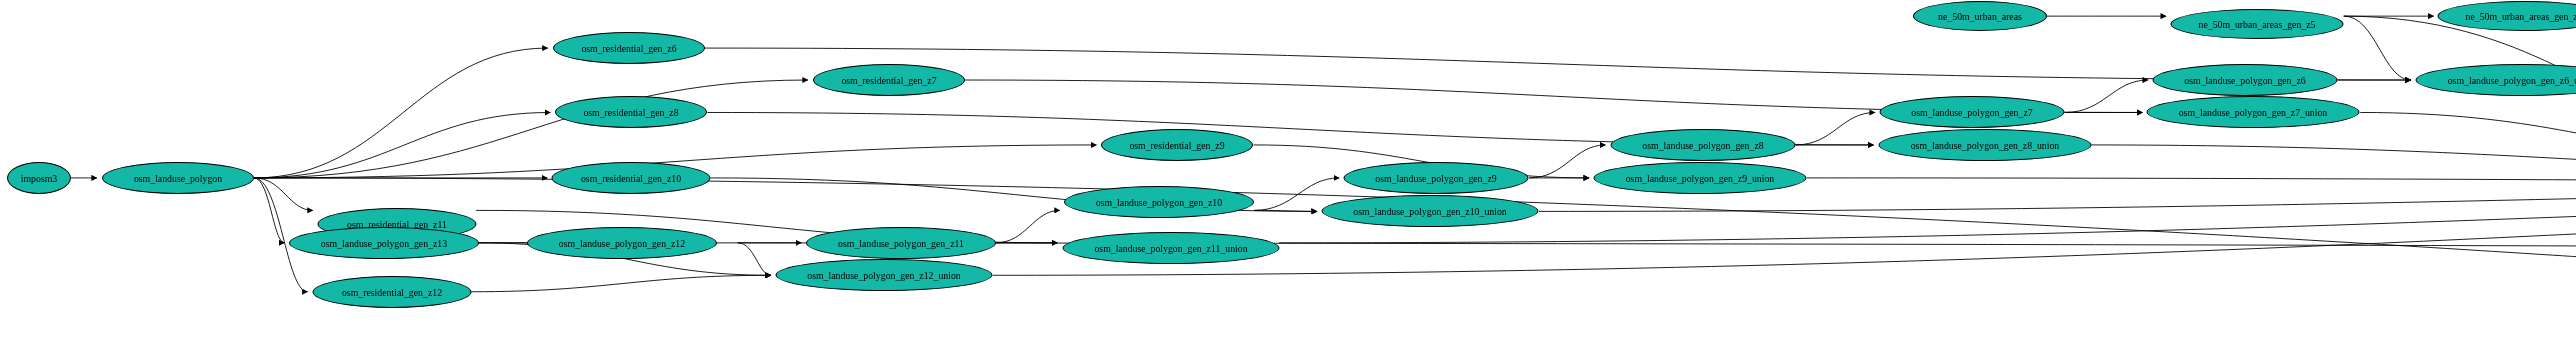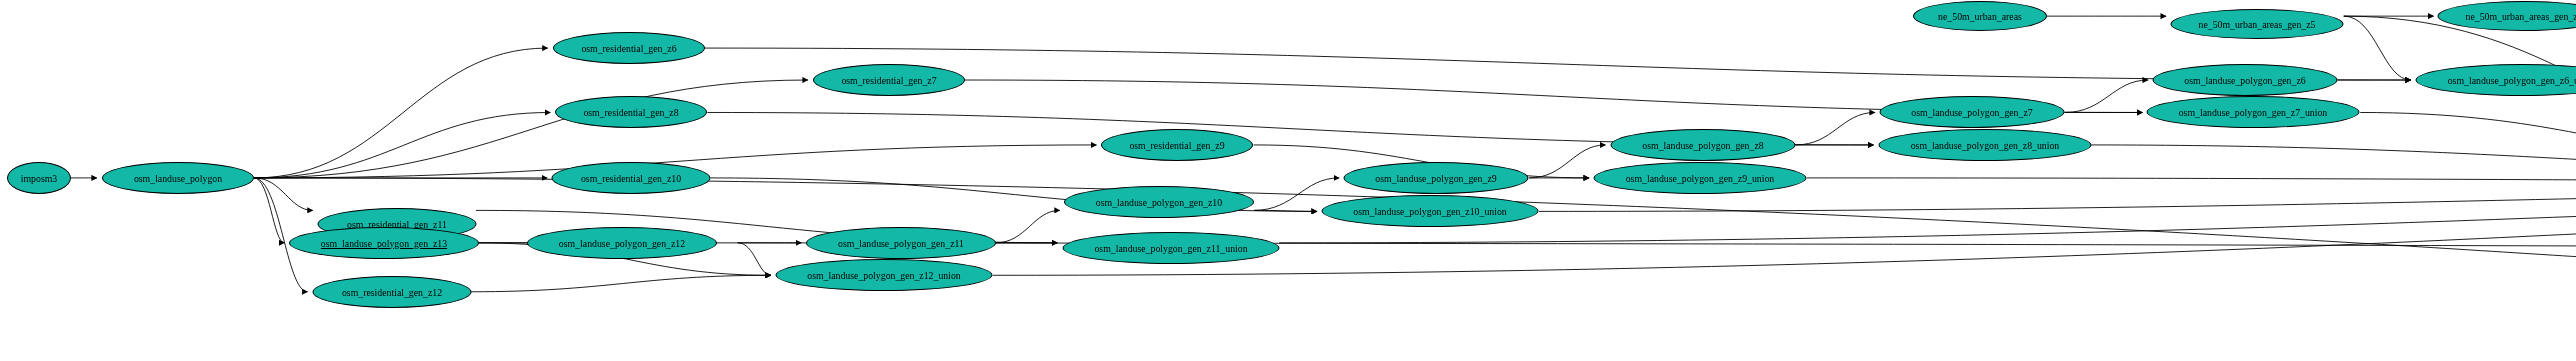--- a/index.html
+++ b/index.html
@@ -98,21 +98,21 @@
   <div id="node-layer">
       <div class="node" style="left: 39px; top: 178px; width: 64px; height: 32px;">imposm3</div>
       <div class="node" style="left: 178px; top: 178px; width: 152px; height: 32px;">osm_landuse_polygon</div>
       <div class="node" style="left: 629px; top: 48px; width: 152px; height: 32px;">osm_residential_gen_z6</div>
       <div class="node" style="left: 889px; top: 80px; width: 152px; height: 32px;">osm_residential_gen_z7</div>
       <div class="node" style="left: 631px; top: 112px; width: 152px; height: 32px;">osm_residential_gen_z8</div>
       <div class="node" style="left: 1177px; top: 145px; width: 152px; height: 32px;">osm_residential_gen_z9</div>
       <div class="node" style="left: 631px; top: 178px; width: 159px; height: 32px;">osm_residential_gen_z10</div>
       <div class="node" style="left: 397px; top: 224px; width: 159px; height: 32px;">osm_residential_gen_z11</div>
       <div class="node" style="left: 392px; top: 292px; width: 159px; height: 32px;">osm_residential_gen_z12</div>
-      <div class="node" style="left: 384px; top: 243px; width: 190px; height: 32px; text-decoration: underline;">osm_landuse_polygon_gen_z13</div>
+      <div class="node" style="left: 384px; top: 243px; width: 190px; height: 32px;">osm_landuse_polygon_gen_z13</div>
       <div class="node" style="left: 622px; top: 243px; width: 190px; height: 32px;">osm_landuse_polygon_gen_z12</div>
       <div class="node" style="left: 901px; top: 243px; width: 190px; height: 32px;">osm_landuse_polygon_gen_z11</div>
       <div class="node" style="left: 1159px; top: 202px; width: 190px; height: 32px;">osm_landuse_polygon_gen_z10</div>
       <div class="node" style="left: 1171px; top: 248px; width: 217px; height: 32px;">osm_landuse_polygon_gen_z11_union</div>
       <div class="node" style="left: 884px; top: 275px; width: 217px; height: 32px;">osm_landuse_polygon_gen_z12_union</div>
       <div class="node" style="left: 1436px; top: 178px; width: 185px; height: 32px;">osm_landuse_polygon_gen_z9</div>
       <div class="node" style="left: 1430px; top: 211px; width: 217px; height: 32px;">osm_landuse_polygon_gen_z10_union</div>
       <div class="node" style="left: 1703px; top: 145px; width: 185px; height: 32px;">osm_landuse_polygon_gen_z8</div>
       <div class="node" style="left: 1700px; top: 178px; width: 213px; height: 32px;">osm_landuse_polygon_gen_z9_union</div>
       <div class="node" style="left: 1972px; top: 112px; width: 185px; height: 32px;">osm_landuse_polygon_gen_z7</div>

